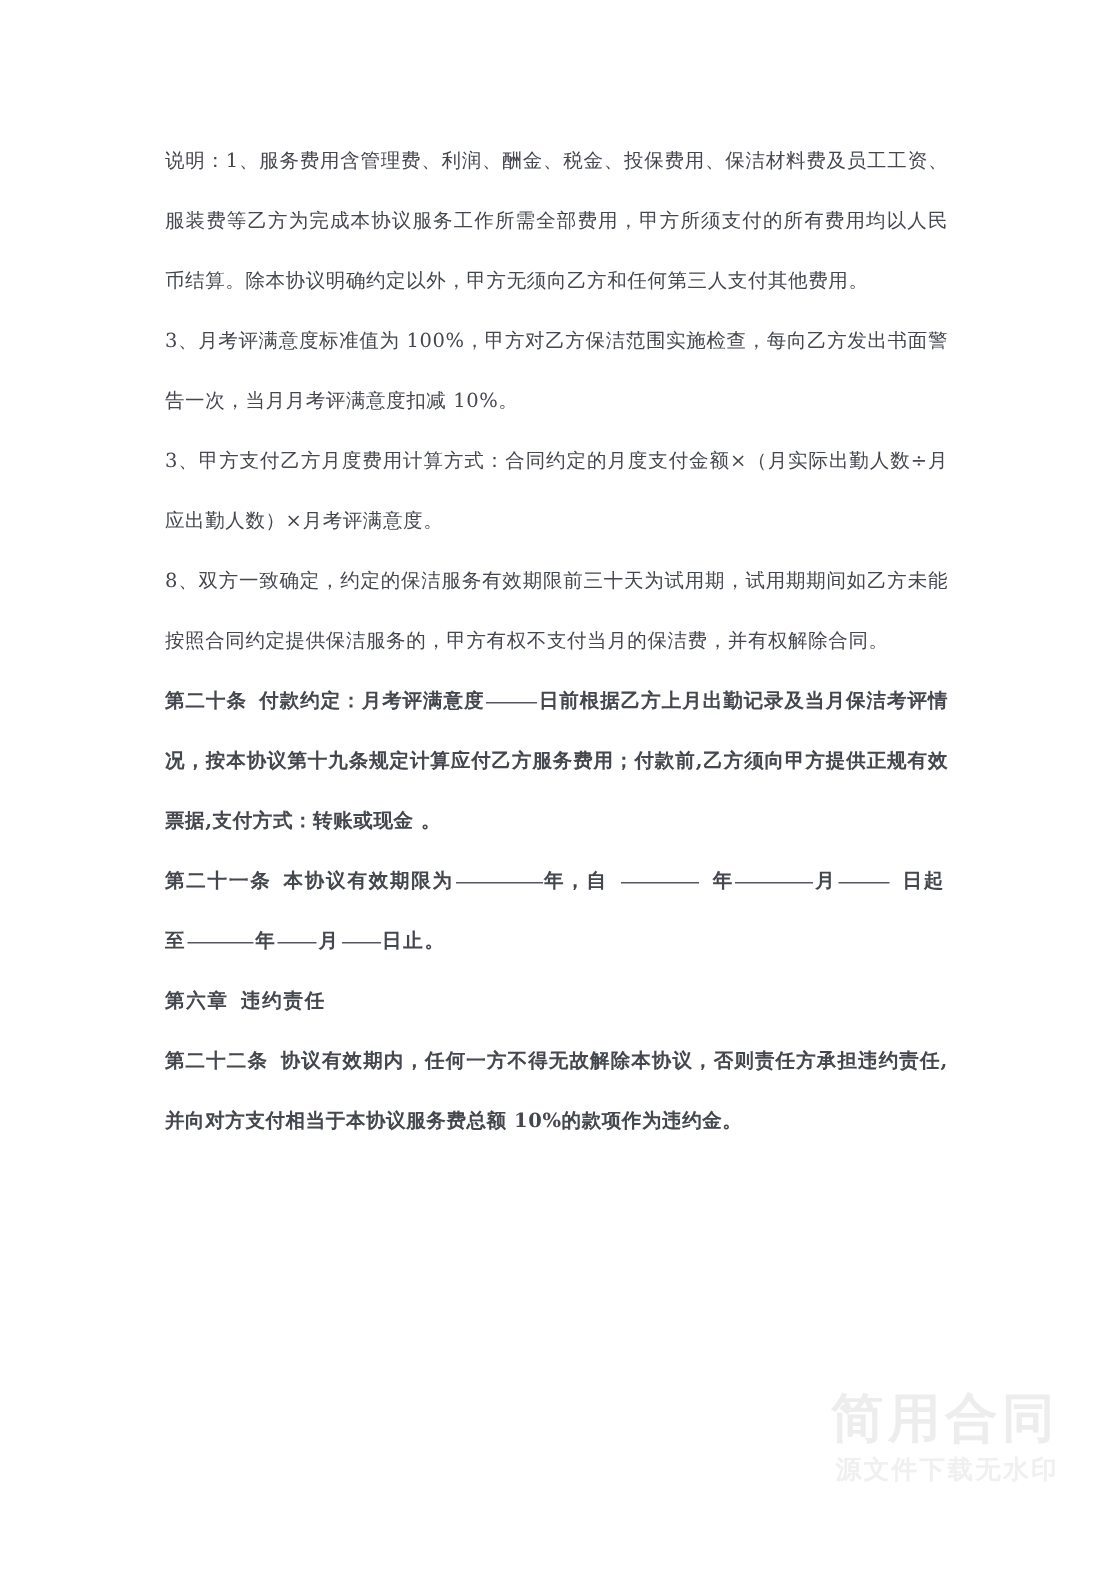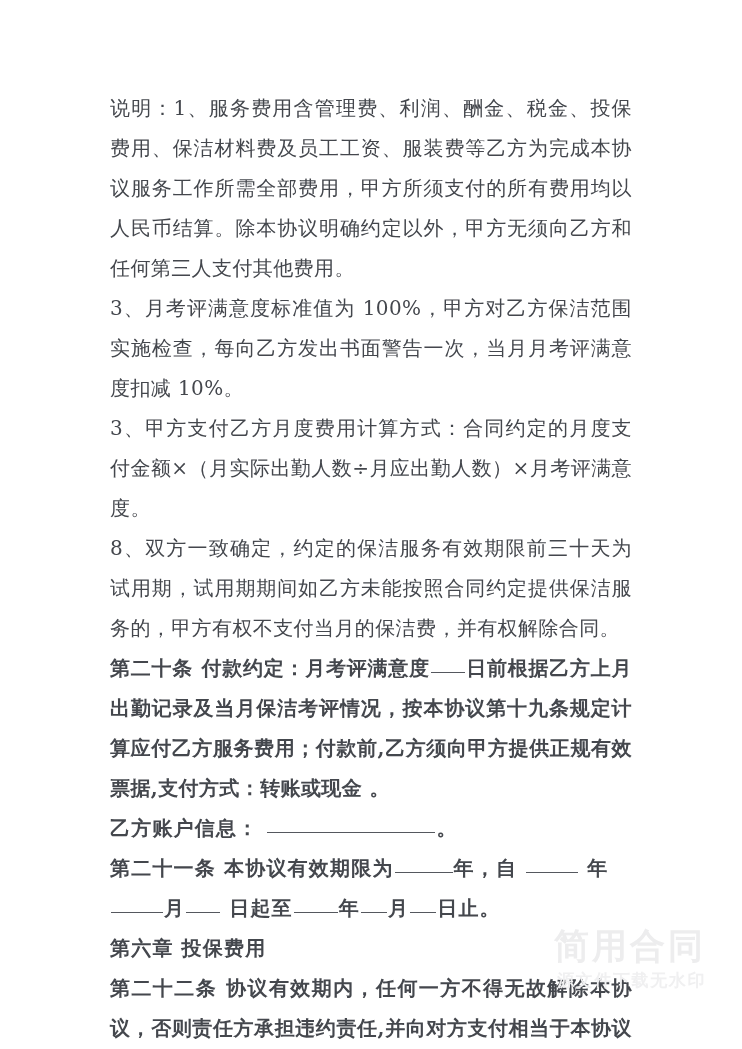--- a/index.html
+++ b/index.html
@@ -24,21 +24,21 @@
 
   .doc-body {
     position: absolute;
     left: 110px;
     top: 88px;
     width: 522px;
     color: #44474d;
   }
 
   .para {
-    font-size: 20px;
+    font-size: 13px;
     line-height: 40px;
     text-align: justify;
     text-justify: inter-character;
     text-align-last: left;
     letter-spacing: 0.4px;
     margin: 0;
     white-space: normal;
   }
 
   
@@ -108,26 +108,25 @@
     <p class="para">说明：1、服务费用含管理费、利润、酬金、税金、投保费用、保洁材料费及员工工资、服装费等乙方为完成本协议服务工作所需全部费用，甲方所须支付的所有费用均以人民币结算。除本协议明确约定以外，甲方无须向乙方和任何第三人支付其他费用。</p>
 
     <p class="para">3、月考评满意度标准值为 100%，甲方对乙方保洁范围实施检查，每向乙方发出书面警告一次，当月月考评满意度扣减 10%。</p>
 
     <p class="para">3、甲方支付乙方月度费用计算方式：合同约定的月度支付金额×（月实际出勤人数÷月应出勤人数）×月考评满意度。</p>
 
     <p class="para">8、双方一致确定，约定的保洁服务有效期限前三十天为试用期，试用期期间如乙方未能按照合同约定提供保洁服务的，甲方有权不支付当月的保洁费，并有权解除合同。</p>
 
     <p class="para"><span class="seg">第二十条</span><span class="gap-sp"></span><span class="seg">付款约定：</span><span class="seg">月考评满意度</span><span class="blank w-sm"></span><span class="seg">日前根据乙方上月出勤记录及当月保洁考评情况，按本协议第十九条规定计算应付乙方服务费用；付款前,乙方须向甲方提供正规有效票据,支付方式：转账或现金 。</span></p>
 
-    <p class="para heading"><span class="seg">乙方账户信息：</span><span class="gap-sp"></span><span class="blank w-acct"></span><span class="seg">。</span></p>
 
 
     <p class="para heading"><span class="seg">第二十一条</span><span class="gap-sp"></span><span class="seg">本协议有效期限为</span><span class="blank w-xl"></span><span class="seg">年，自</span><span class="gap-sp"></span><span class="blank w-lg"></span><span class="gap-sp"></span><span class="seg">年</span><span class="blank w-lg"></span><span class="seg">月</span><span class="blank w-sm"></span><span class="gap-sp"></span><span class="seg">日起至</span><span class="blank w-md"></span><span class="seg">年</span><span class="blank w-xs"></span><span class="seg">月</span><span class="blank w-xs"></span><span class="seg">日止。</span></p>
 
-    <p class="para heading"><span class="seg">第六章</span><span class="gap-sp"></span><span class="seg">投保费用</span></p>
+    <p class="para heading"><span class="seg">第六章</span><span class="gap-sp"></span><span class="seg">违约责任</span></p>
 
     <p class="para"><span class="seg">第二十二条</span><span class="gap-sp"></span><span class="seg">协议有效期内，任何一方不得无故解除本协议，否则责任方承担违约责任,并向对方支付相当于本协议服务费总额 10%的款项作为违约金。</span></p>
 
   </div>
 
   <div class="watermark">
     <span class="watermark-title">简用合同</span>
     <span class="watermark-subtitle">源文件下载无水印</span>
   </div>
 

